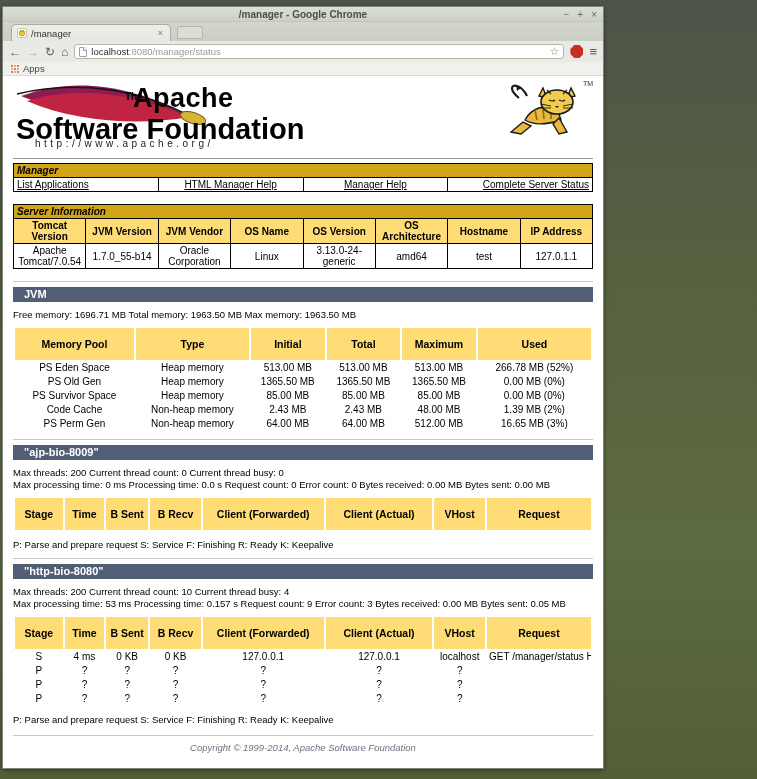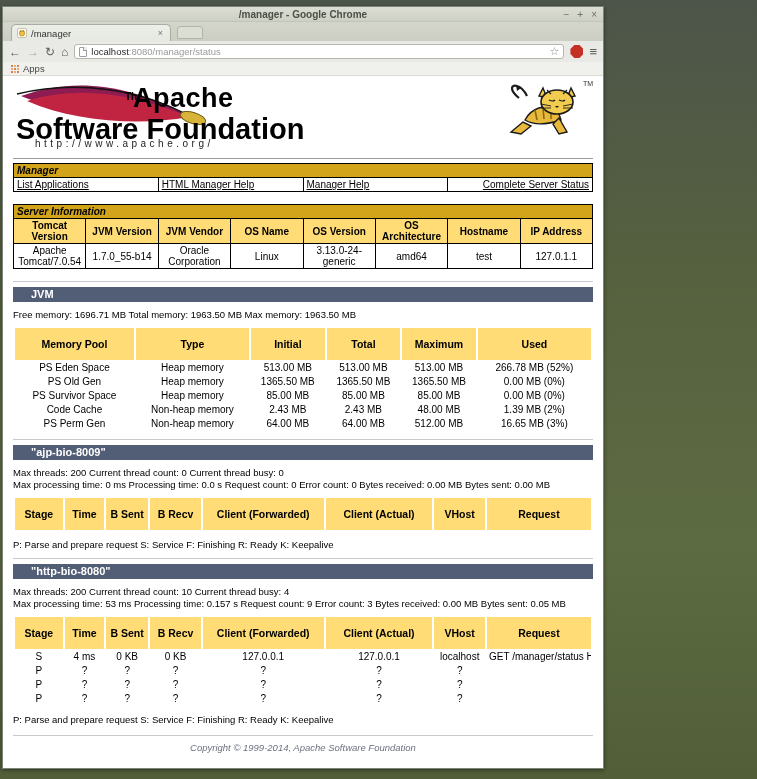--- a/index.html
+++ b/index.html
@@ -98,26 +98,26 @@
   .page-title { text-align:center; font-size:15px; font-weight:bold; margin:9px 0 13px 0; }
   
   table.bordered { width:100%; border-collapse:collapse; table-layout:fixed; }
   table.bordered th, table.bordered td { border:1px solid #000; padding:1px 3px; font-size:10px; height:14px; }
   .bar-gold {
     background:var(--section-title-gold,#D2A41A); color:#000;
     font-weight:bold; font-style:italic; text-align:left; font-size:10.5px;margin-top:16px;
   }
   table.bordered thead th.colhead { background:var(--column-header-gold,#FFDC75); font-style:normal; font-weight:bold; text-align:center; }
   table.bordered td.val { text-align:center; background:#fff; }
-  td.mlink0 { text-align:left; } td.mlink1, td.mlink2 { text-align:left; } td.mlink3 { text-align:right;margin-left:33px; }
+  td.mlink0 { text-align:left; } td.mlink1, td.mlink2 { text-align:center; } td.mlink3 { text-align:right;margin-left:33px; }
   a.mlink { color:#000; text-decoration:underline; }
   
   .bar-blue {
     background:var(--section-bar-blue,#525D76); color:#fff; font-weight:bold;
-    font-size:11px; padding:1px 3px 2px 18px; margin-top:10px;
+    font-size:11px; padding:1px 3px 2px 11px; margin-top:10px;
   }
   .stats { font-size:9.5px; margin:7px 0 2px 0; line-height:12px; }
   .legend { font-size:9.5px; margin:8px 0 2px 0; }
   
   table.flat { width:100%; border-collapse:separate; border-spacing:2px 1px; table-layout:fixed; margin-top:6px; }
   table.flat th { background:var(--column-header-gold,#FFDC75); font-size:10.5px; font-weight:bold; height:13px; padding:10px 2px; }
   table.flat td { font-size:10px; text-align:center; height:13px; padding:0 2px; overflow:hidden; white-space:nowrap; }
   table.jvm th:nth-child(1){width:21%} table.jvm th:nth-child(2){width:20%}
   table.jvm th:nth-child(3){width:13%} table.jvm th:nth-child(4){width:13%}
   table.jvm th:nth-child(5){width:13%} table.jvm th:nth-child(6){width:20%}

